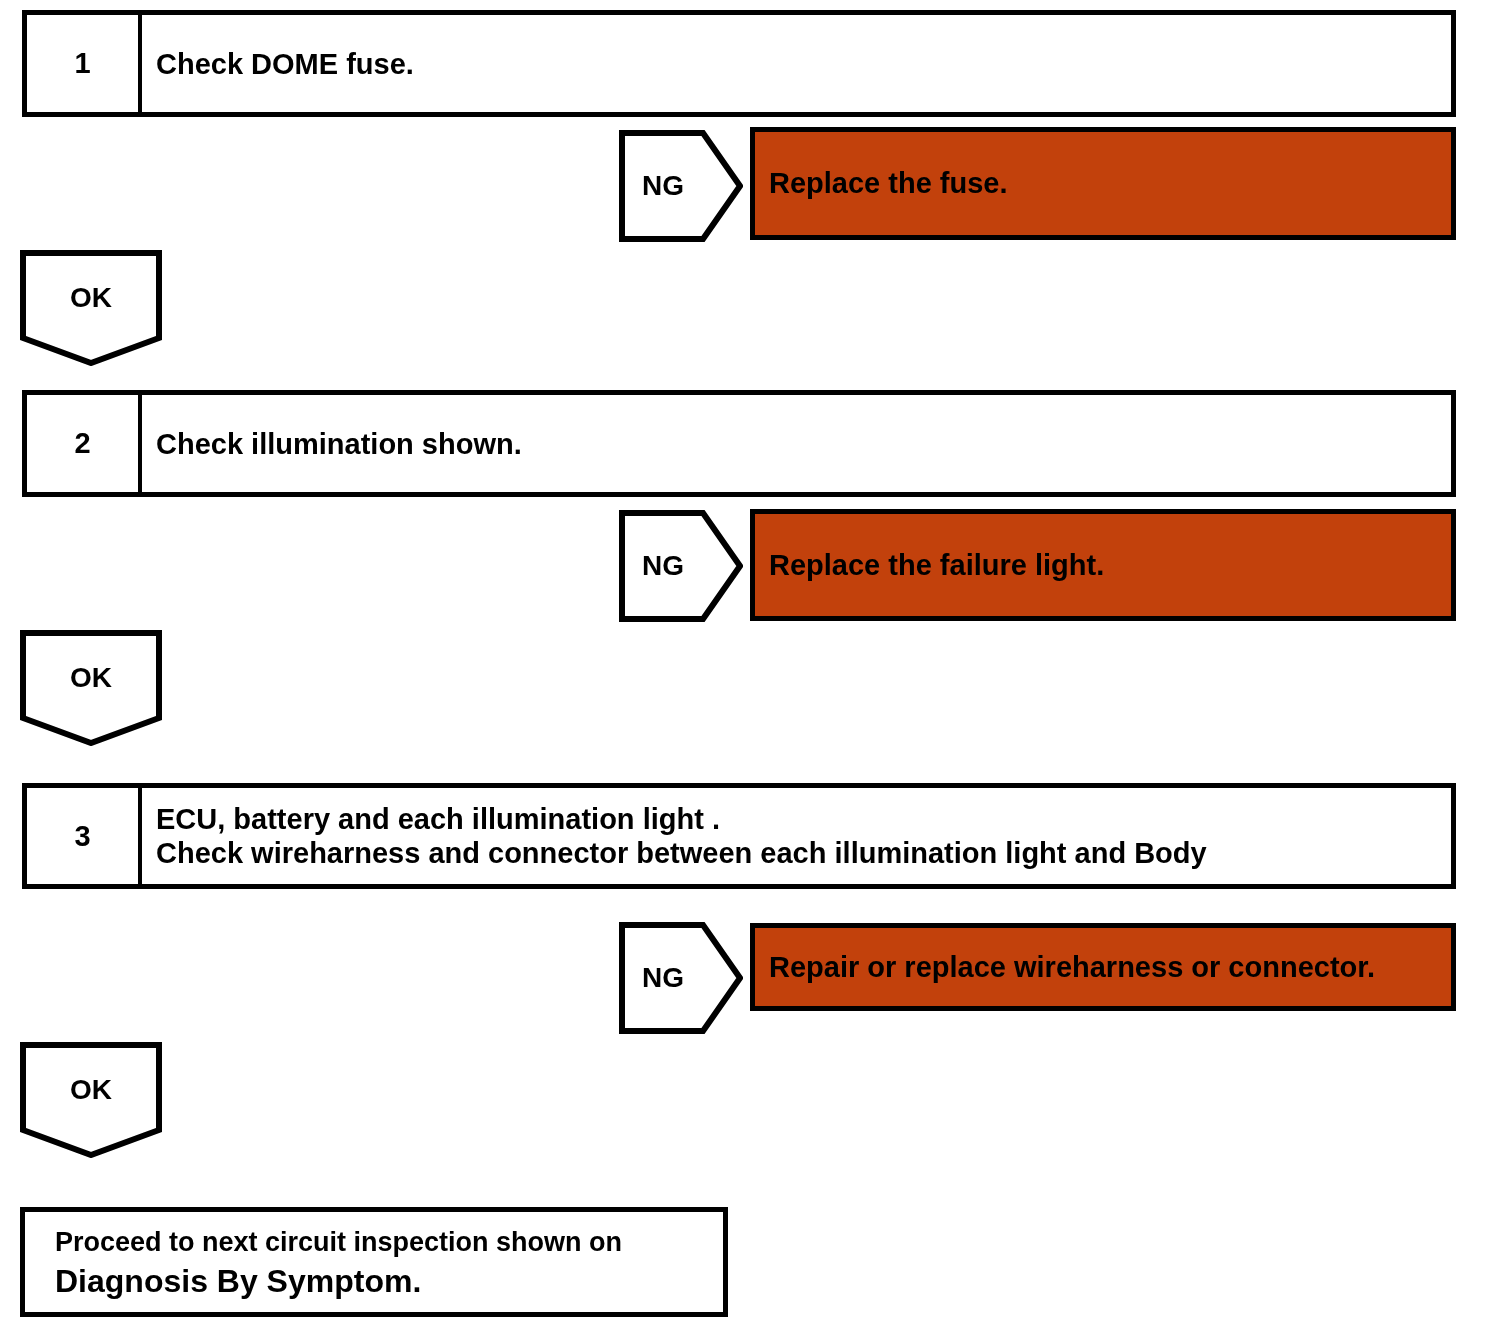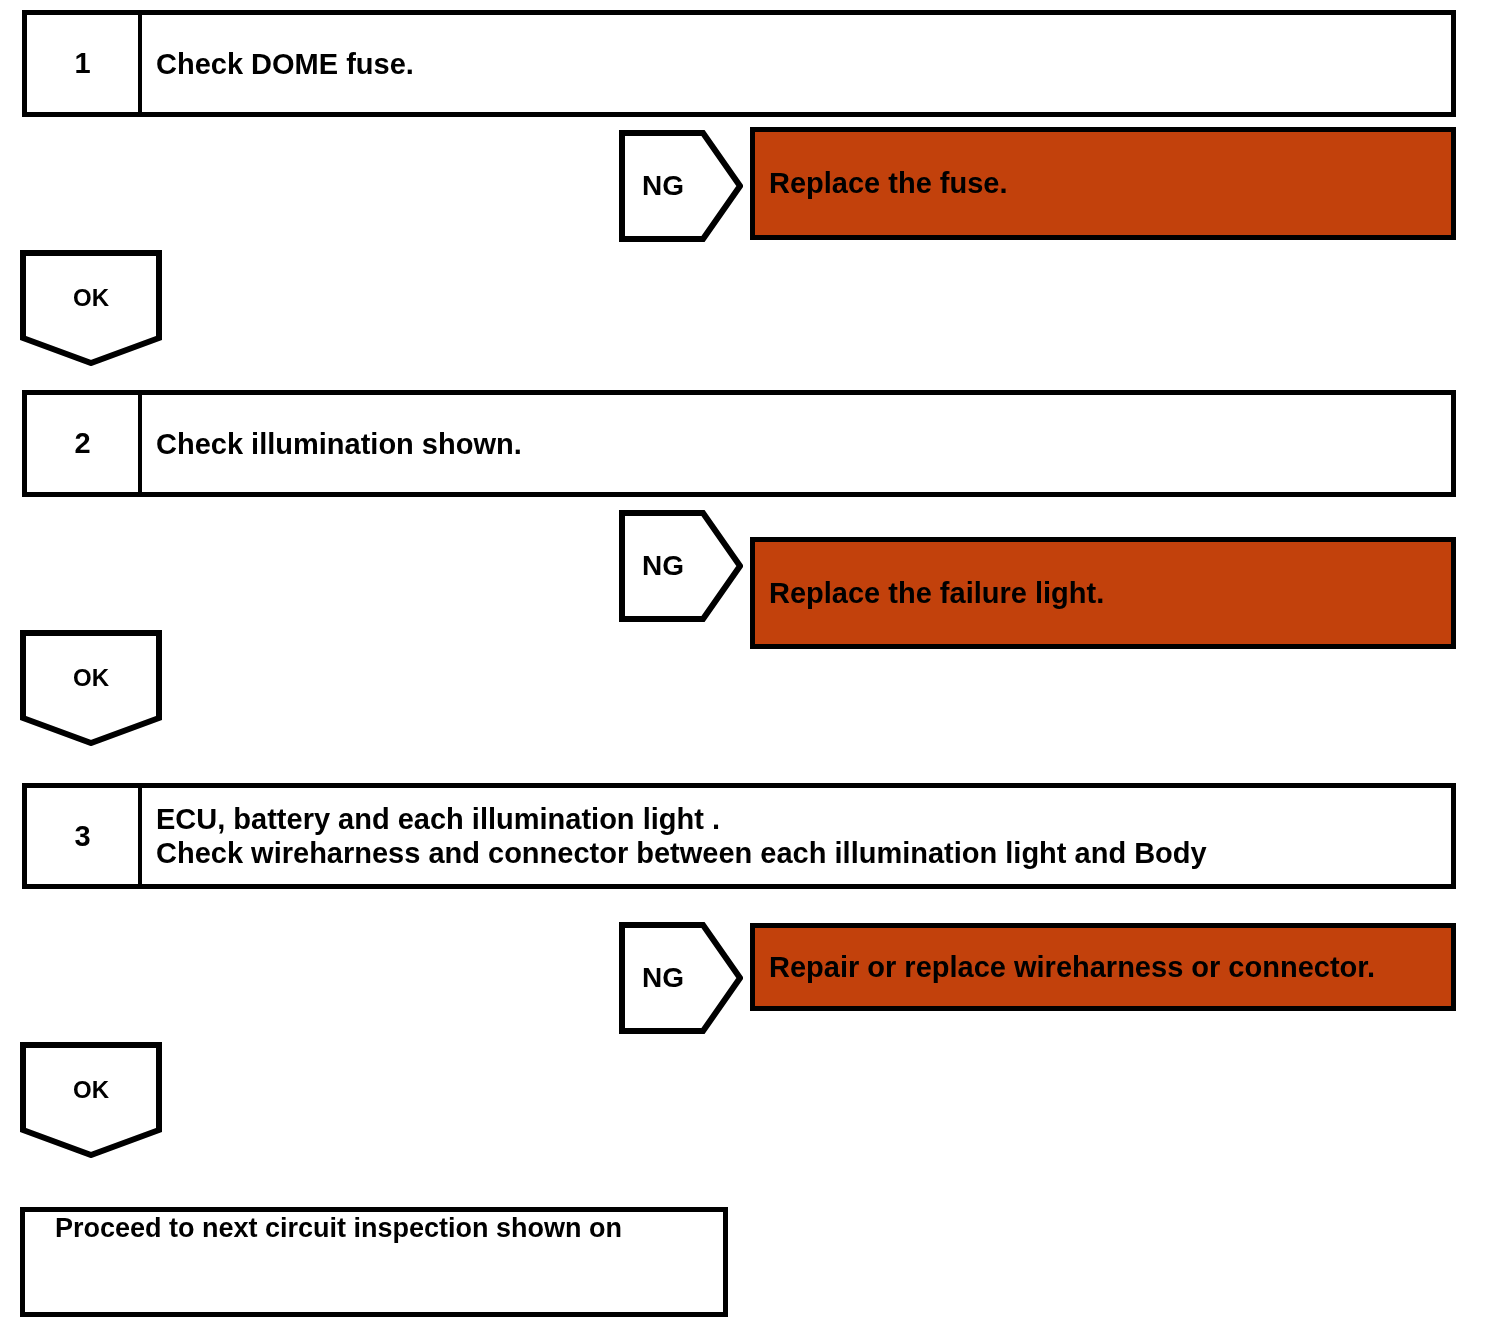--- a/index.html
+++ b/index.html
@@ -90,35 +90,35 @@
   .ok-connector svg { position: absolute; left: 0; top: 0; display: block; }
   .ok-label {
     position: absolute;
     left: 0;
     top: 8px;
     width: 100%;
     height: 80px;
     display: flex;
     align-items: center;
     justify-content: center;
-    font-size: 24px;
+    font-size: 28px;
   }
   
   .final-box {
     position: absolute;
     left: 20px;
     top: 1207px;
     width: 708px;
     height: 110px;
     box-sizing: border-box;
     border: 5px solid #000;
     background: #fff;
     display: flex;
     flex-direction: column;
-    justify-content: space-between;
+    justify-content: center;
     padding-left: 30px;
     gap: 5px;
   }
   .final-line1 { font-size: 27px; line-height: 32px; }
   .final-line2 { font-size: 32px; line-height: 36px; }
 </style>
 </head>
 <body>
 
 <div class="canvas">
@@ -155,21 +155,21 @@
       <span></span>
     </div>
   </div>
 
   <div class="ng-connector" style="left:619px;top:510px;">
     <svg width="124" height="112" viewBox="0 0 124 112">
       <polygon points="3,3 84,3 121,56 84,109 3,109" fill="#ffffff" stroke="#000000" stroke-width="6"></polygon>
     </svg>
     <span class="ng-label">NG</span>
   </div>
-  <div class="result-box" style="top:509px;height:112px;margin-top:28px;">
+  <div class="result-box" style="top:509px;height:112px;">
     <span>Replace the failure light.</span>
   </div>
 
   <div class="ok-connector" style="top:630px;">
     <svg width="142" height="116" viewBox="0 0 142 116">
       <polygon points="3,3 139,3 139,88 71,113 3,88" fill="#ffffff" stroke="#000000" stroke-width="6"></polygon>
     </svg>
     <span class="ok-label">OK</span>
   </div>
 
@@ -193,15 +193,16 @@
 
   <div class="ok-connector" style="top:1042px;">
     <svg width="142" height="116" viewBox="0 0 142 116">
       <polygon points="3,3 139,3 139,88 71,113 3,88" fill="#ffffff" stroke="#000000" stroke-width="6"></polygon>
     </svg>
     <span class="ok-label">OK</span>
   </div>
 
   <div class="final-box">
     <div class="final-line1">Proceed to next circuit inspection shown on</div>
+    <div class="final-line2">Diagnosis By Symptom.</div>
   </div>
 
 </div>
 
 </body></html>

